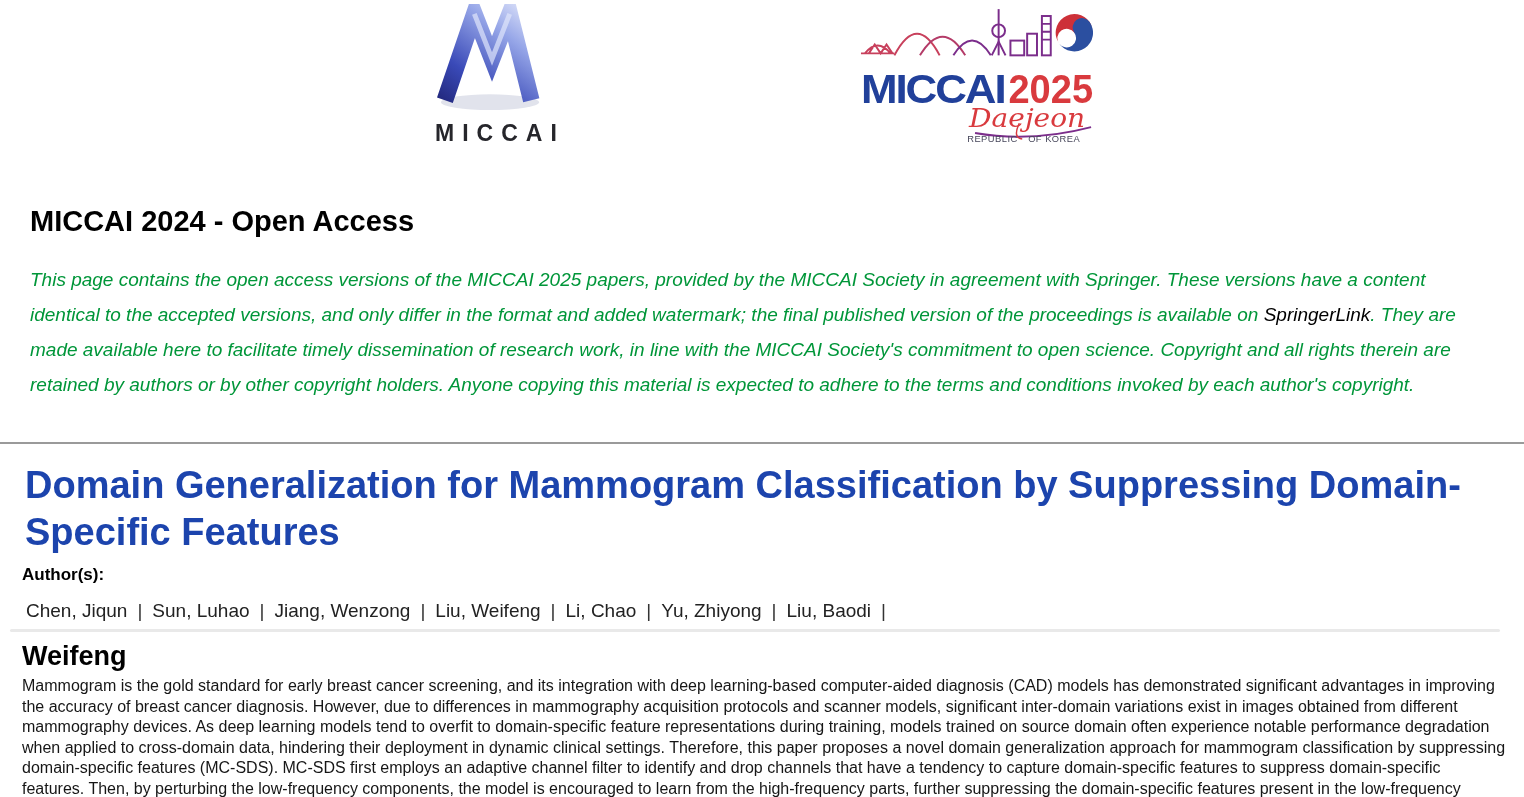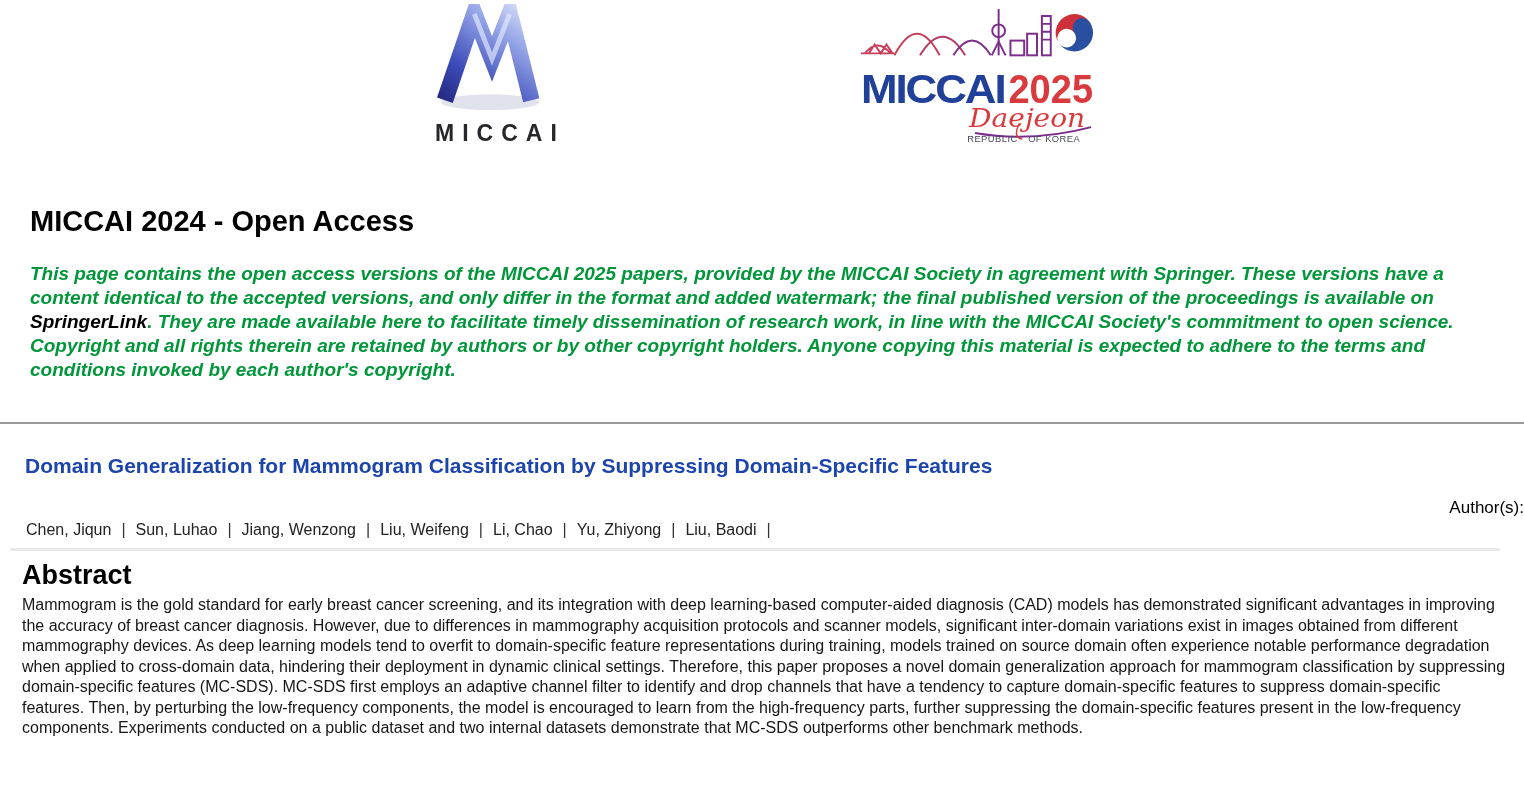--- a/index.html
+++ b/index.html
@@ -24,48 +24,47 @@
   .miccai2025-logo { width: 238px; }
 
   
   .page-heading {
     margin: 52px 0 0 30px;
     font-size: 29px; font-weight: bold; color: #000;
     line-height: 34px;
   }
   .notice {
     margin: 24px 28px 0 30px;
-    font-size: 19px; font-weight: bold; font-style: italic;
+    font-size: 19px; font-weight: normal; font-style: italic;
     color: var(--notice-green, #009639);
-    line-height: 24px;
+    line-height: 35px;
   }
   .notice .springer-link {
     color: #000; text-decoration: none; cursor: pointer;
   }
   .hr-full {
     border: none; border-top: 2px solid #9a9a9a;
     margin: 40px 0 0 0;
   }
 
   
   .paper-title {
     margin: 18px 30px 0 25px;
-    font-size: 21px; font-weight: bold;
+    font-size: 38px; font-weight: bold;
     color: var(--title-blue, #1c44ad);
     line-height: 47px;
   }
   .authors-label {
     margin: 8px 0 0 22px;
-    font-size: 17px; font-weight: normal; color: #000;
+    font-size: 17px; font-weight: bold; color: #000;
     line-height: 21px;
-    text-align: right;
   }
   .author-list {
-    margin: 2px 0 0 26px;
-    font-size: 16px; color: #222; line-height: 20px;
+    margin: 16px 0 0 26px;
+    font-size: 19px; color: #222; line-height: 20px;
   }
   .author-list .sep { margin: 0 10px; color: #333; }
   .hr-light {
     border: none; height: 3px; background: #e9e9e9;
     margin: 8px 24px 0 10px; border-radius: 2px;
   }
   .abstract-heading {
     margin: 8px 0 0 22px;
     font-size: 27px; font-weight: bold; color: #000;
     line-height: 32px;
@@ -140,15 +139,15 @@
 <hr class="hr-full">
 
 <h2 class="paper-title">Domain Generalization for Mammogram Classification by Suppressing Domain-Specific Features</h2>
 
 <div class="authors-label">Author(s):</div>
 
 <div class="author-list"><span class="author">Chen, Jiqun</span><span class="sep">|</span><span class="author">Sun, Luhao</span><span class="sep">|</span><span class="author">Jiang, Wenzong</span><span class="sep">|</span><span class="author">Liu, Weifeng</span><span class="sep">|</span><span class="author">Li, Chao</span><span class="sep">|</span><span class="author">Yu, Zhiyong</span><span class="sep">|</span><span class="author">Liu, Baodi</span><span class="sep">|</span></div>
 
 <hr class="hr-light">
 
-<h2 class="abstract-heading">Abstract</h2>
+<h2 class="abstract-heading">Weifeng</h2>
 
 <p class="abstract-text">Mammogram is the gold standard for early breast cancer screening, and its integration with deep learning-based computer-aided diagnosis (CAD) models has demonstrated significant advantages in improving the accuracy of breast cancer diagnosis. However, due to differences in mammography acquisition protocols and scanner models, significant inter-domain variations exist in images obtained from different mammography devices. As deep learning models tend to overfit to domain-specific feature representations during training, models trained on source domain often experience notable performance degradation when applied to cross-domain data, hindering their deployment in dynamic clinical settings. Therefore, this paper proposes a novel domain generalization approach for mammogram classification by suppressing domain-specific features (MC-SDS). MC-SDS first employs an adaptive channel filter to identify and drop channels that have a tendency to capture domain-specific features to suppress domain-specific features. Then, by perturbing the low-frequency components, the model is encouraged to learn from the high-frequency parts, further suppressing the domain-specific features present in the low-frequency components. Experiments conducted on a public dataset and two internal datasets demonstrate that MC-SDS outperforms other benchmark methods.</p>
 
 </body></html>

